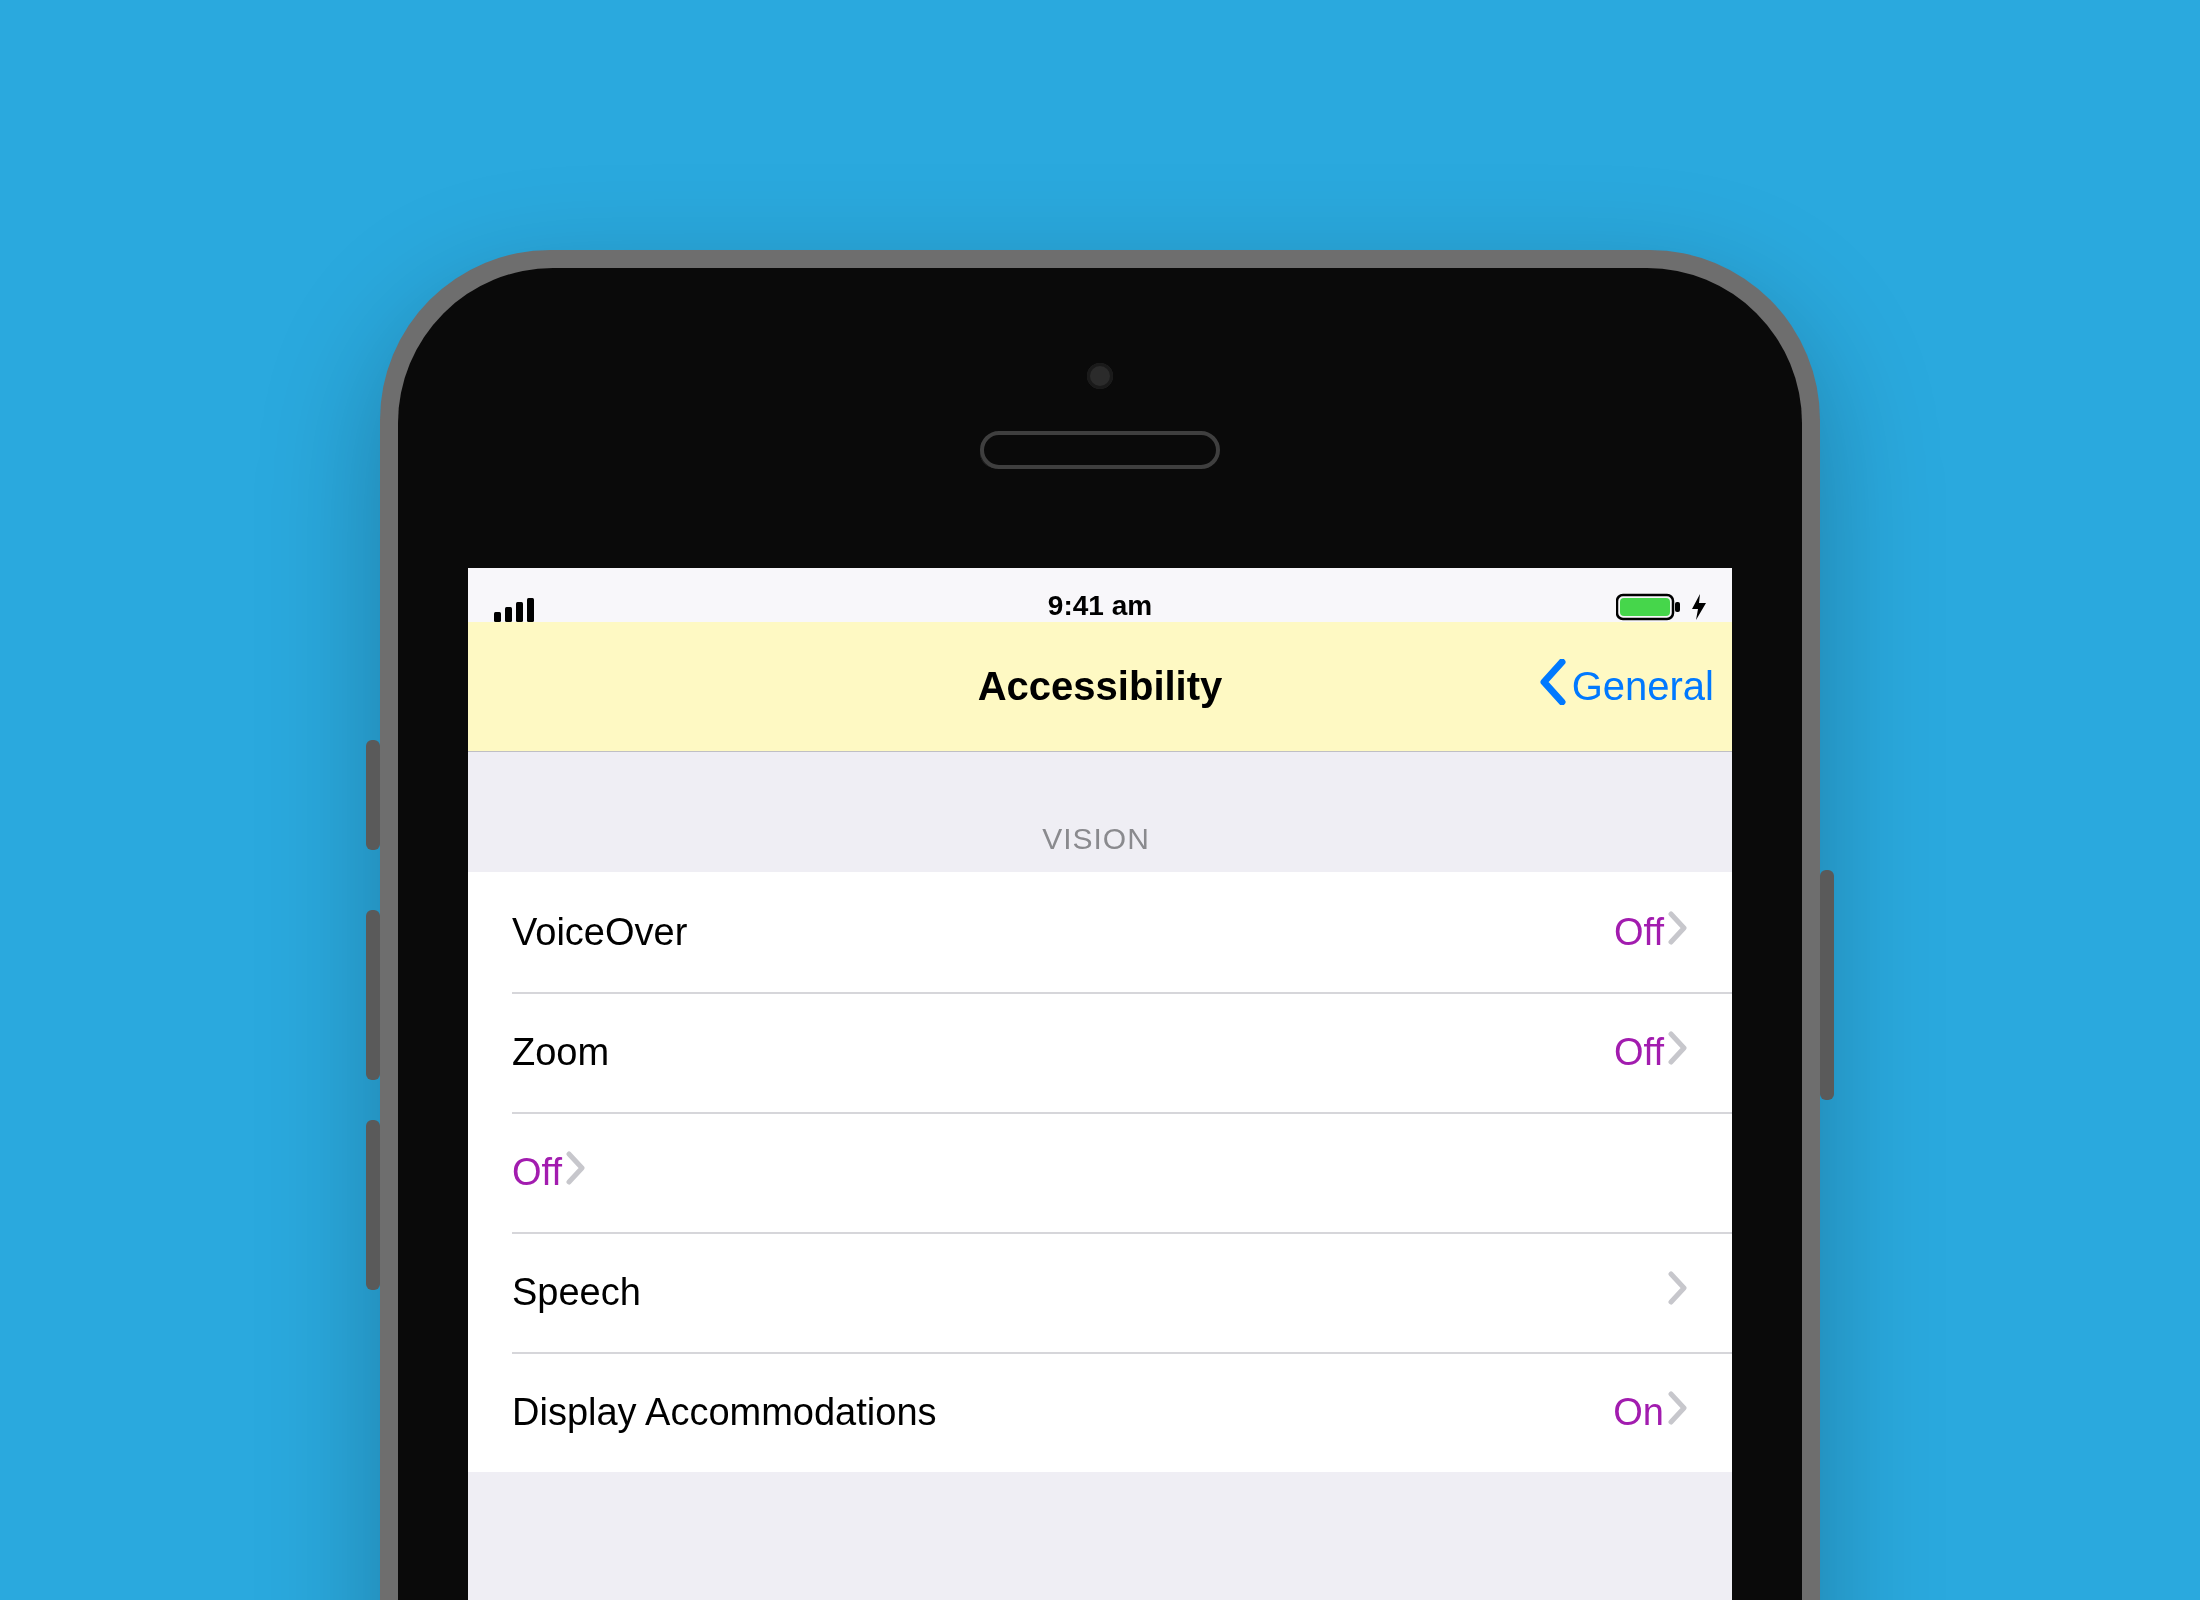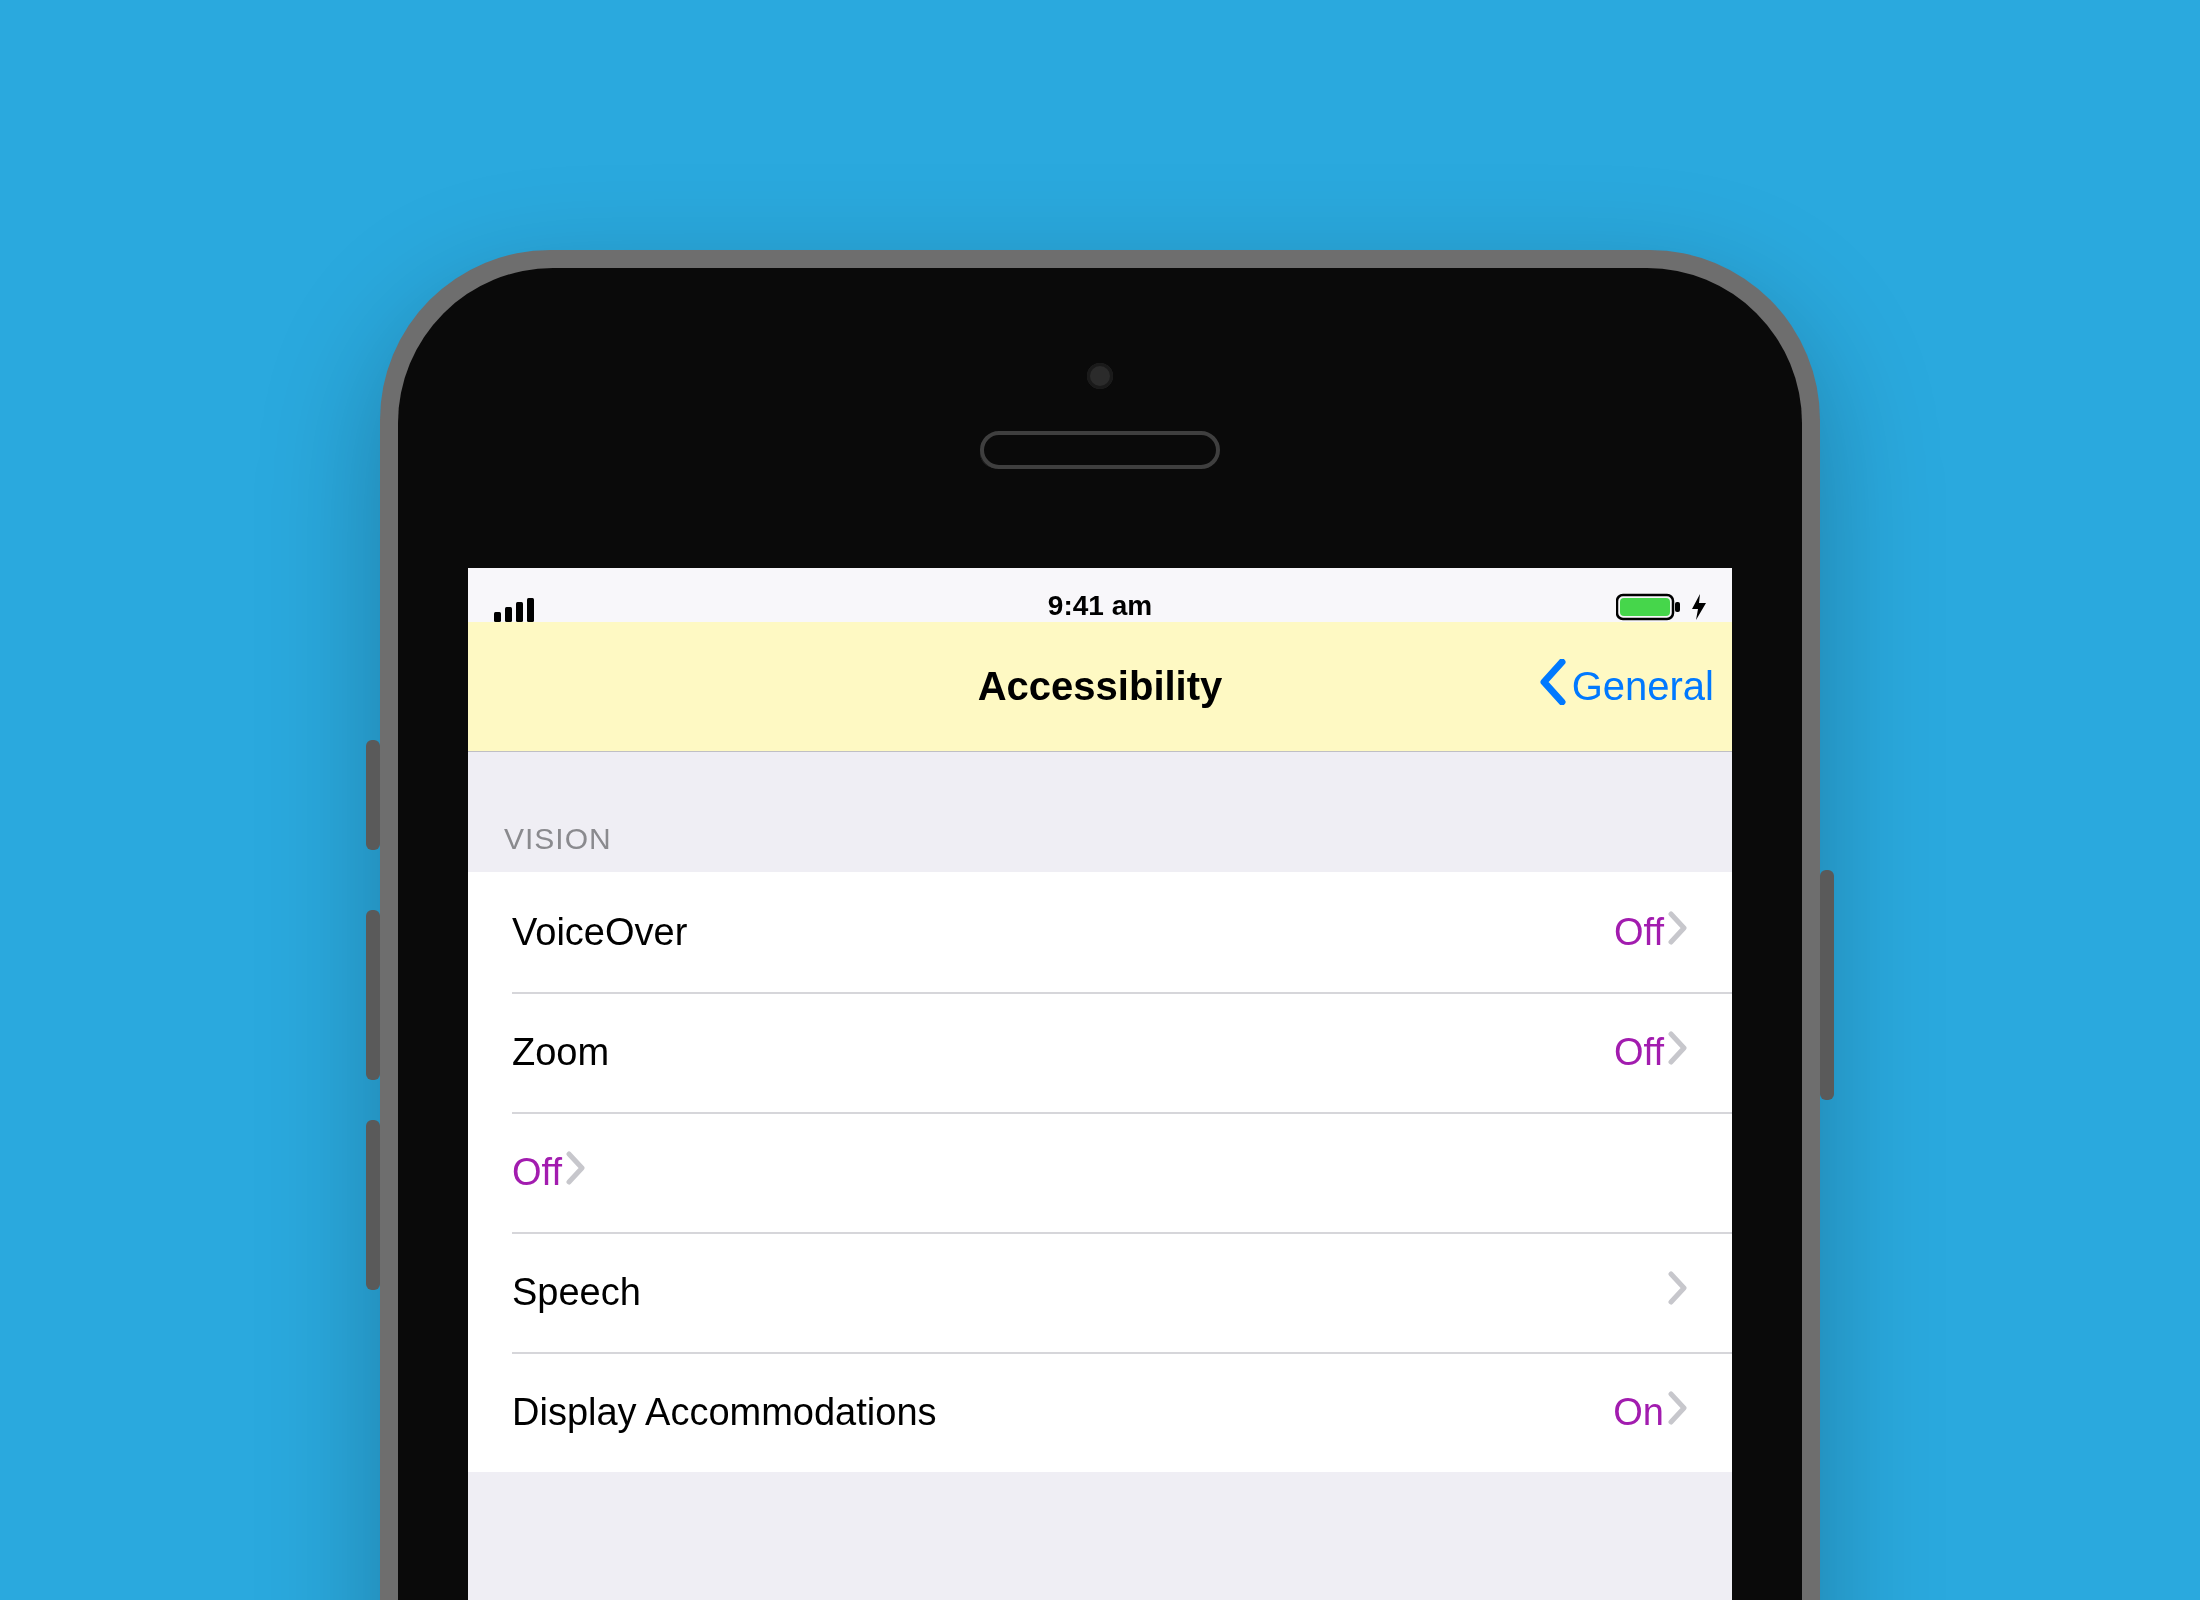--- a/index.html
+++ b/index.html
@@ -103,20 +103,21 @@
     font-size:40px; font-weight:600; color:#000;
   }
 
   
   .section-header {
     padding:70px 44px 16px 36px;
     color:#8a8a8e;
     font-size:30px;
     letter-spacing:1px;
     background:#efeef4;
+    text-align:center;
   }
   .row {
     background:#fff;
     display:flex;
     align-items:center;
     padding:0 44px 0 44px;
     height:120px;
     font-size:38px;
     color:#000;
     position:relative;

